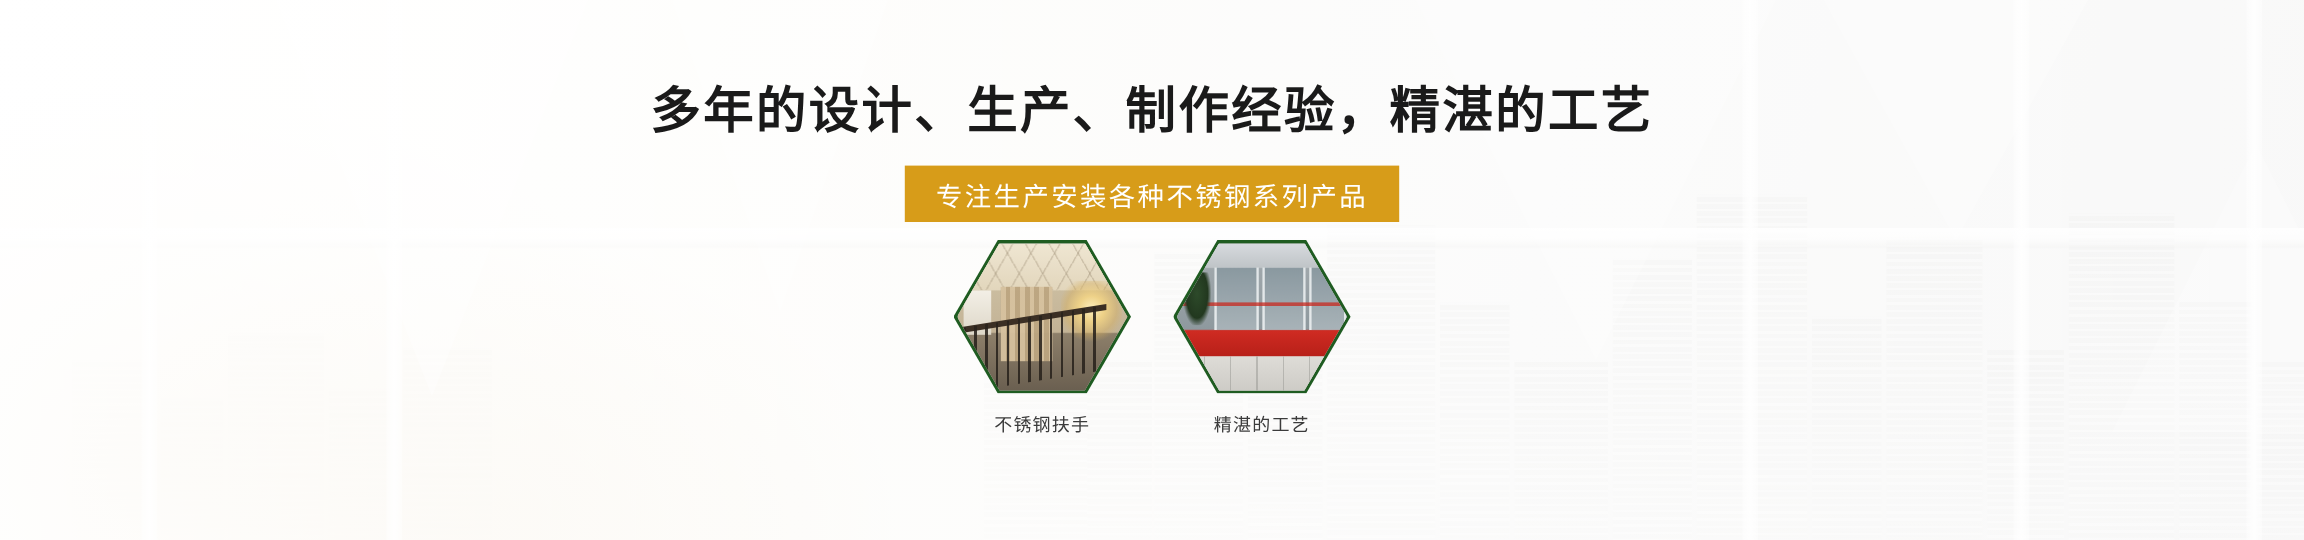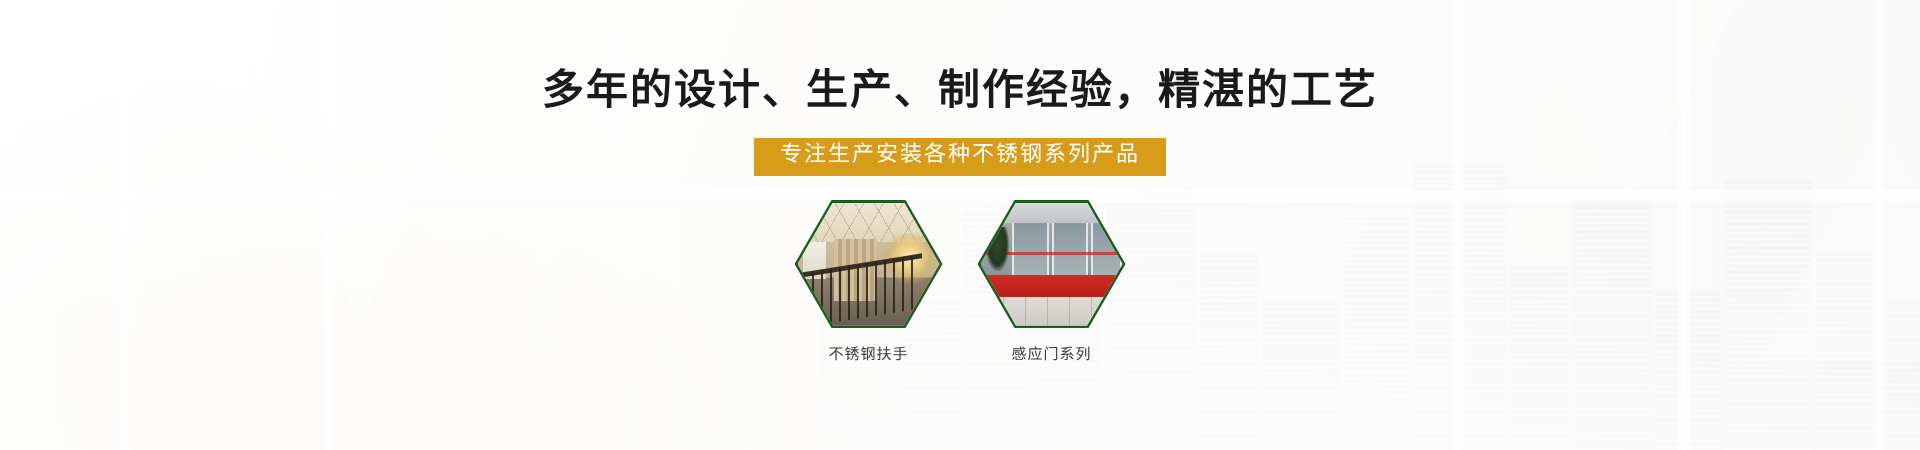--- a/index.html
+++ b/index.html
@@ -11,21 +11,20 @@
   body {
     font-family: "Liberation Sans", "DejaVu Sans", sans-serif;
   }
 
   .banner {
     position: relative;
     width: 1920px;
     height: 450px;
     overflow: hidden;
     background: #fbfbf9;
-    font-family: Liberation Mono, monospace;
   }
 
   
   .bg-base {
     position: absolute;
     inset: 0;
     background:
       linear-gradient(100deg,
         #ffffff 0%,
         #fdfcf8 18%,
@@ -147,21 +146,21 @@
     left: 0;
     right: 0;
     text-align: center;
   }
   .subtitle {
     display: inline-block;
     background: #d79c19;
     color: #ffffff;
     font-size: 22px;
     letter-spacing: 2px;
-    padding: 7px 26px 9px;
+    padding: 16px 26px 9px;
     line-height: 1;
     white-space: nowrap;
   }
 
   
   .cards {
     position: absolute;
     top: 200px;
     left: 0;
     right: 0;
@@ -416,19 +415,19 @@
               <div class="header"></div>
               <div class="pane" style="left:22%; width:26%;"></div>
               <div class="pane" style="left:50%; width:26%;"></div>
               <div class="pane" style="left:78%; width:22%;"></div>
               <div class="redline"></div>
               <div class="plant"></div>
               <div class="tile"></div>
             </div>
           </div>
         </div>
-        <div class="card-caption">感应门系列</div>
+        <div class="card-caption">精湛的工艺</div>
       </div>
 
 
     </div>
   </div>
 </div>
 
 </body></html>

